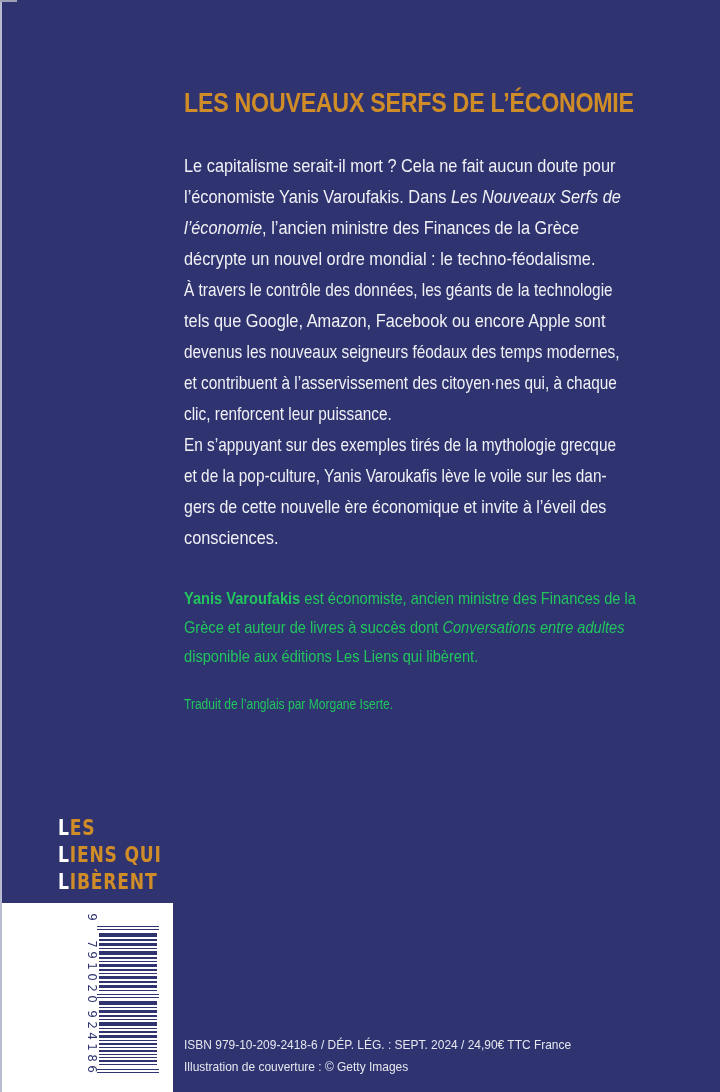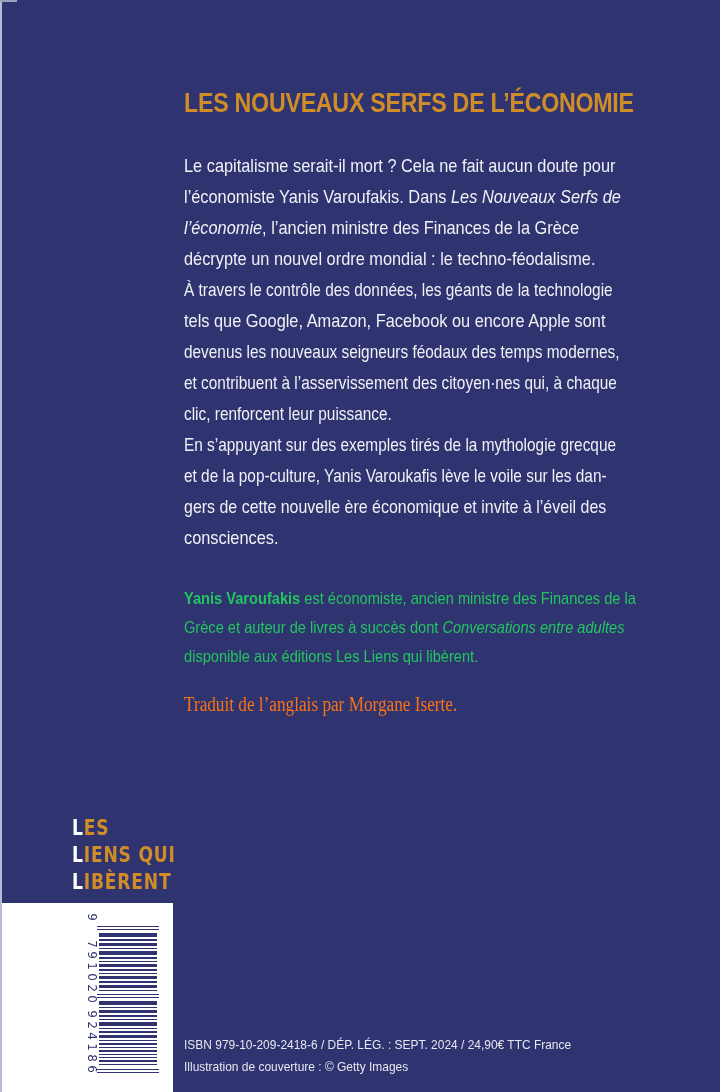--- a/index.html
+++ b/index.html
@@ -34,26 +34,26 @@
     color: #f1f1f6;
     font-size: 19px;
     line-height: 31px;
   }
   .line {
     display: block; white-space: nowrap;
     transform-origin: left top;
   }
   .bio { position: absolute; left: 184px; top: 584px; width: 470px; color: #22c55e; font-size: 17px; line-height: 29px; }
   .bio .line, .translator .line { transform: scaleX(0.86); }
-  .translator { position: absolute; left: 184px; top: 690px; color: #f97316; font-size: 20px; line-height: 29px; font-family: Liberation Serif, serif; }
+  .translator { position: absolute; left: 184px; top: 690px; color: #22c55e; font-size: 14px; line-height: 29px; }
   .b { font-weight: bold; }
   .i { font-style: italic; }
 
   .logo {
-    position: absolute; left: 72px; top: 814px;
+    position: absolute; left: 58px; top: 814px;
     font-family: "DejaVu Sans", sans-serif;
     font-weight: bold; font-size: 22px; line-height: 27px;
     color: #d08d27; letter-spacing: 1px;
   }
   .logo .row { display: block; white-space: nowrap; transform: scaleX(0.78); transform-origin: left top; }
   .logo .first { color: #ffffff; }
 
   .barcode-box {
     position: absolute; left: 2px; top: 903px; width: 171px; height: 189px;
     background: #ffffff;

